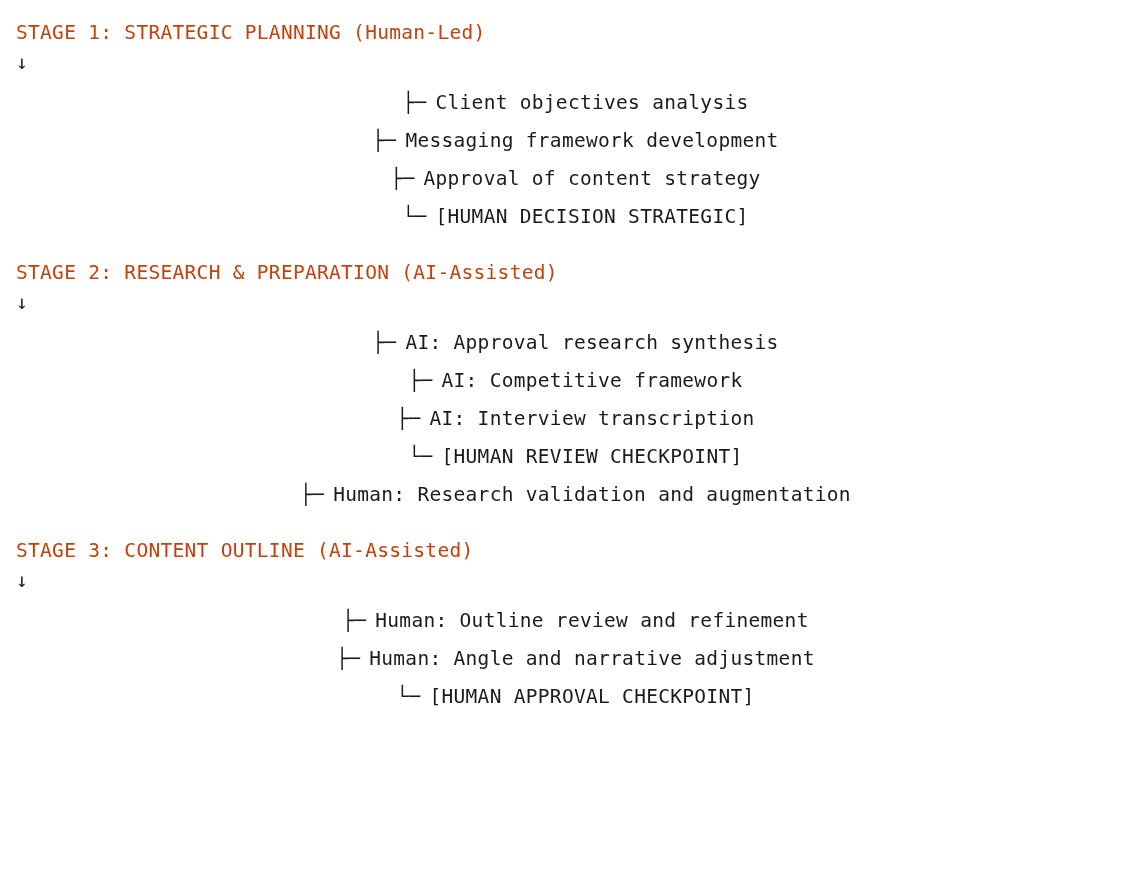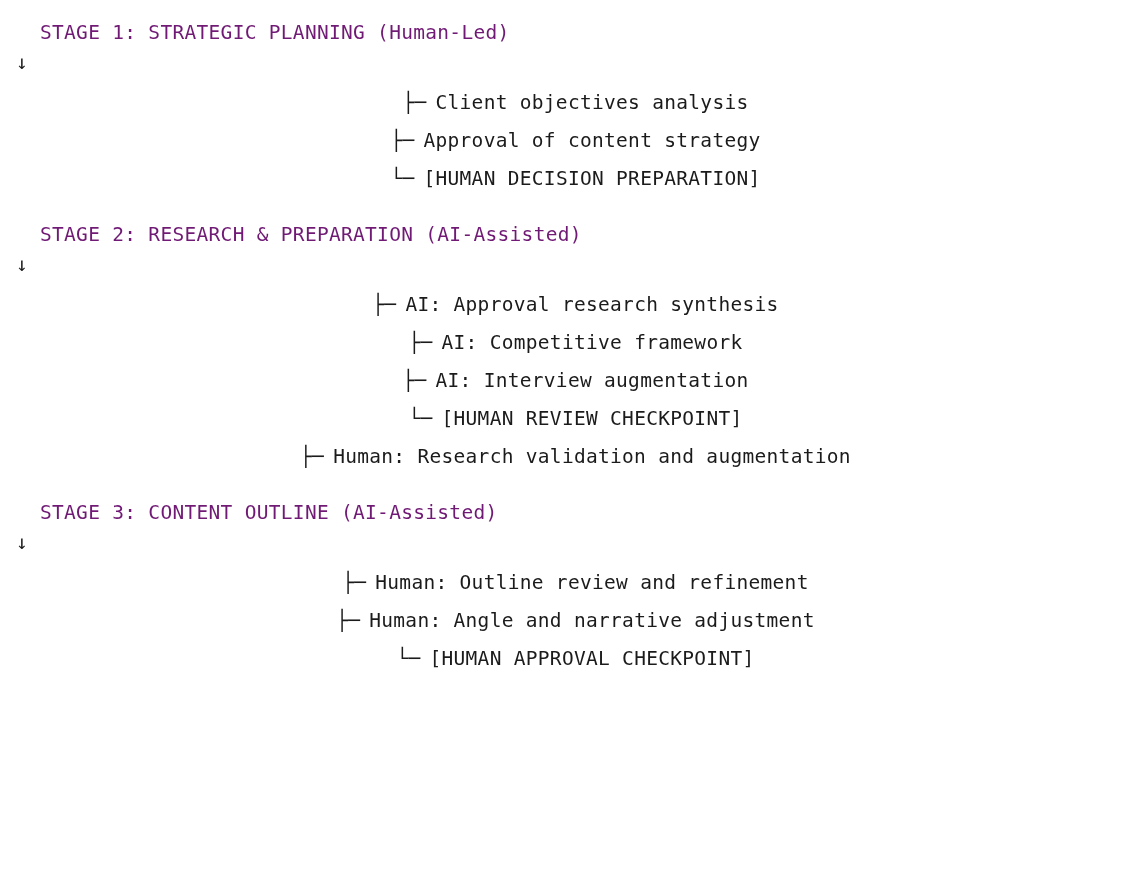--- a/index.html
+++ b/index.html
@@ -21,22 +21,21 @@
     margin-bottom: 22px;
   }
   .stage:last-child {
     margin-bottom: 0;
   }
   .stage-title {
     font-size: 19.5px;
     line-height: 30px;
     letter-spacing: 0.3px;
     white-space: pre;
-    color: #701a75;
-    margin-left: 24px;
+    color: #c2410c;
   }
   .arrow {
     font-size: 19.5px;
     line-height: 30px;
     white-space: pre;
     color: #1b1b1b;
   }
   .items {
     margin-top: 6px;
     text-align: center;
@@ -56,31 +55,32 @@
 </style>
 </head>
 <body>
 
 <div id="workflow">
     <div class="stage">
       <div class="stage-title">STAGE 1: STRATEGIC PLANNING (Human-Led)</div>
       <div class="arrow">↓</div>
       <div class="items">
         <div class="item"><span class="branch">├─</span><span>Client objectives analysis</span></div>
+        <div class="item"><span class="branch">├─</span><span>Messaging framework development</span></div>
         <div class="item"><span class="branch">├─</span><span>Approval of content strategy</span></div>
-        <div class="item"><span class="branch">└─</span><span>[HUMAN DECISION PREPARATION]</span></div>
+        <div class="item"><span class="branch">└─</span><span>[HUMAN DECISION STRATEGIC]</span></div>
       </div>
     </div>
     <div class="stage">
       <div class="stage-title">STAGE 2: RESEARCH &amp; PREPARATION (AI-Assisted)</div>
       <div class="arrow">↓</div>
       <div class="items">
         <div class="item"><span class="branch">├─</span><span>AI: Approval research synthesis</span></div>
         <div class="item"><span class="branch">├─</span><span>AI: Competitive framework</span></div>
-        <div class="item"><span class="branch">├─</span><span>AI: Interview augmentation</span></div>
+        <div class="item"><span class="branch">├─</span><span>AI: Interview transcription</span></div>
         <div class="item"><span class="branch">└─</span><span>[HUMAN REVIEW CHECKPOINT]</span></div>
         <div class="item"><span class="branch">├─</span><span>Human: Research validation and augmentation</span></div>
       </div>
     </div>
     <div class="stage">
       <div class="stage-title">STAGE 3: CONTENT OUTLINE (AI-Assisted)</div>
       <div class="arrow">↓</div>
       <div class="items">
         <div class="item"><span class="branch">├─</span><span>Human: Outline review and refinement</span></div>
         <div class="item"><span class="branch">├─</span><span>Human: Angle and narrative adjustment</span></div>

